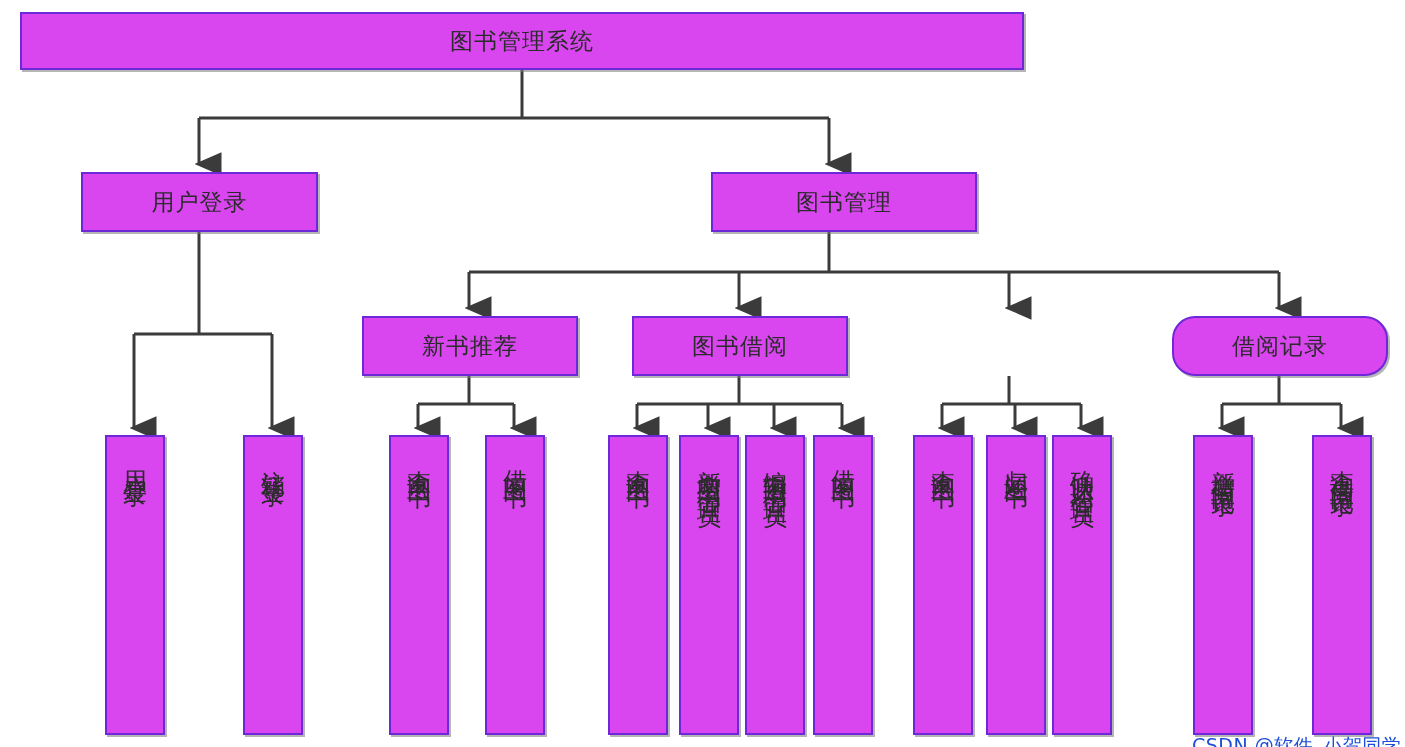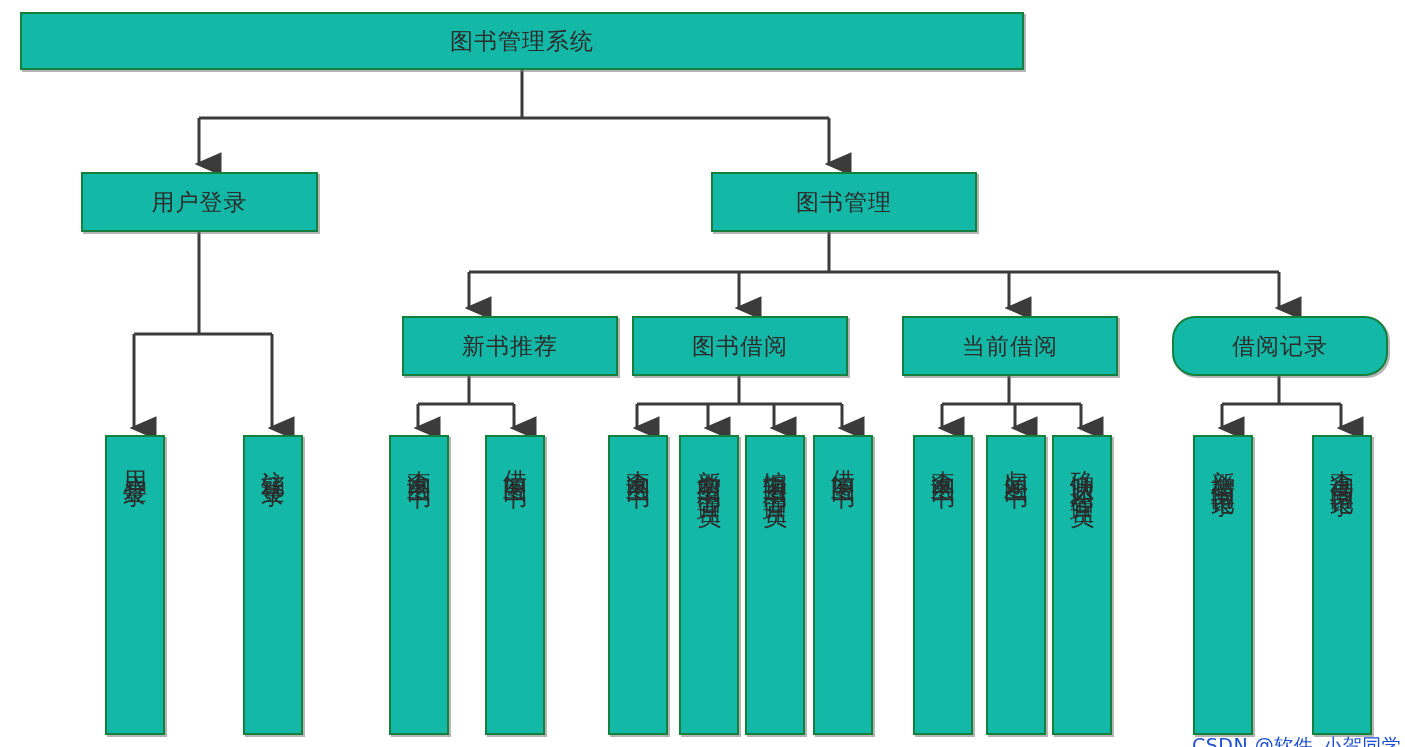--- a/index.html
+++ b/index.html
@@ -19,22 +19,22 @@
   }
   #diagram-svg {
     position: absolute;
     left: 0;
     top: 0;
     width: 1405px;
     height: 747px;
   }
   .node-box {
     position: absolute;
-    background: #14b8a6;
-    border: 2px solid #15803d;
+    background: #d946ef;
+    border: 2px solid #6d28d9;
     box-sizing: border-box;
     box-shadow: 2px 2px 0 0 rgba(120,120,120,0.55);
     display: flex;
     align-items: center;
     justify-content: center;
   }
   .node-label {
     color: #2b2b2b;
     font-size: 23px;
     line-height: 1.25;
@@ -126,28 +126,25 @@
     <span class="node-label">图书管理系统</span>
   </div>
 
   <div class="node-box lv1" id="node-l1-0" style="left: 81px; top: 172px; width: 237px; height: 60px;">
     <span class="node-label">用户登录</span>
   </div>
   <div class="node-box lv1" id="node-l1-1" style="left: 711px; top: 172px; width: 266px; height: 60px;">
     <span class="node-label">图书管理</span>
   </div>
 
-  <div class="node-box lv2" id="node-l2-0" style="left: 362px; top: 316px; width: 216px; height: 60px; margin-left: 40px;">
+  <div class="node-box lv2" id="node-l2-0" style="left: 362px; top: 316px; width: 216px; height: 60px;">
     <span class="node-label">新书推荐</span>
   </div>
   <div class="node-box lv2" id="node-l2-1" style="left: 632px; top: 316px; width: 216px; height: 60px;">
     <span class="node-label">图书借阅</span>
-  </div>
-  <div class="node-box lv2" id="node-l2-2" style="left: 902px; top: 316px; width: 216px; height: 60px;">
-    <span class="node-label">当前借阅</span>
   </div>
   <div class="node-box lv2" id="node-l2-3" style="left: 1172px; top: 316px; width: 216px; height: 60px; border-radius: 23px;">
     <span class="node-label">借阅记录</span>
   </div>
 
   <div class="node-box leaf-box" id="node-leaf-0" style="left: 105px; top: 435px; width: 60px; height: 300px;">
     <span class="node-label">用户登录</span>
   </div>
   <div class="node-box leaf-box" id="node-leaf-1" style="left: 243px; top: 435px; width: 60px; height: 300px;">
     <span class="node-label">注销登录</span>

